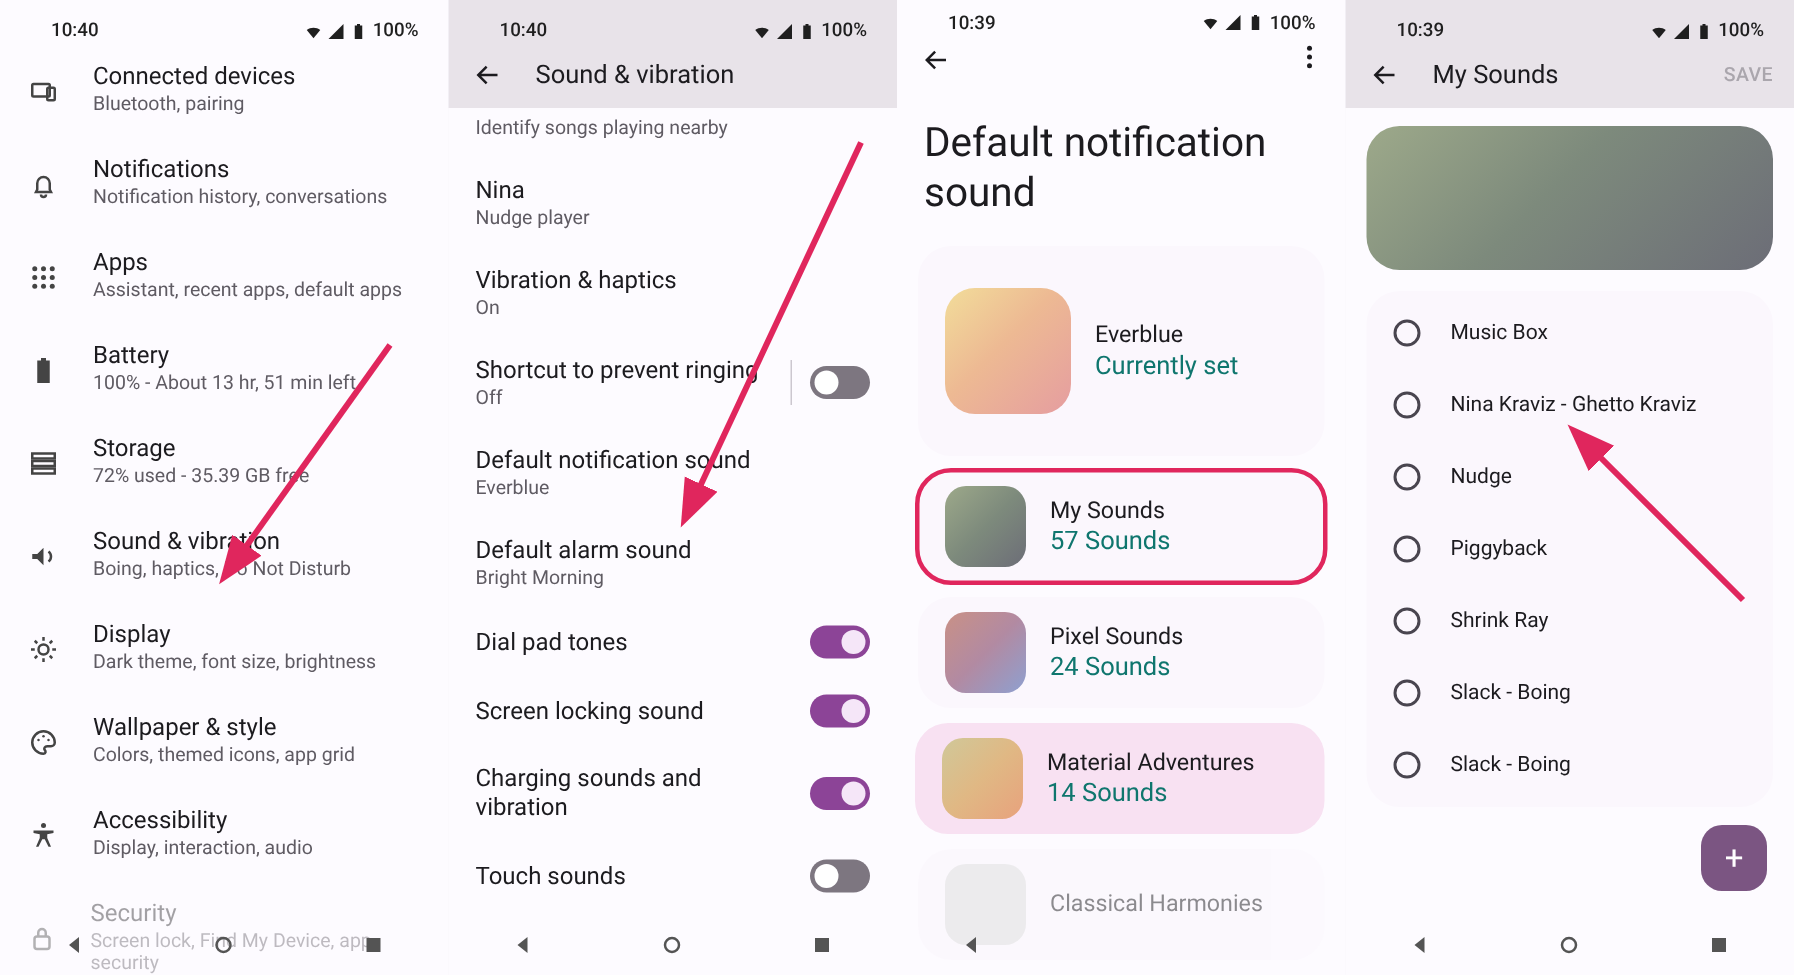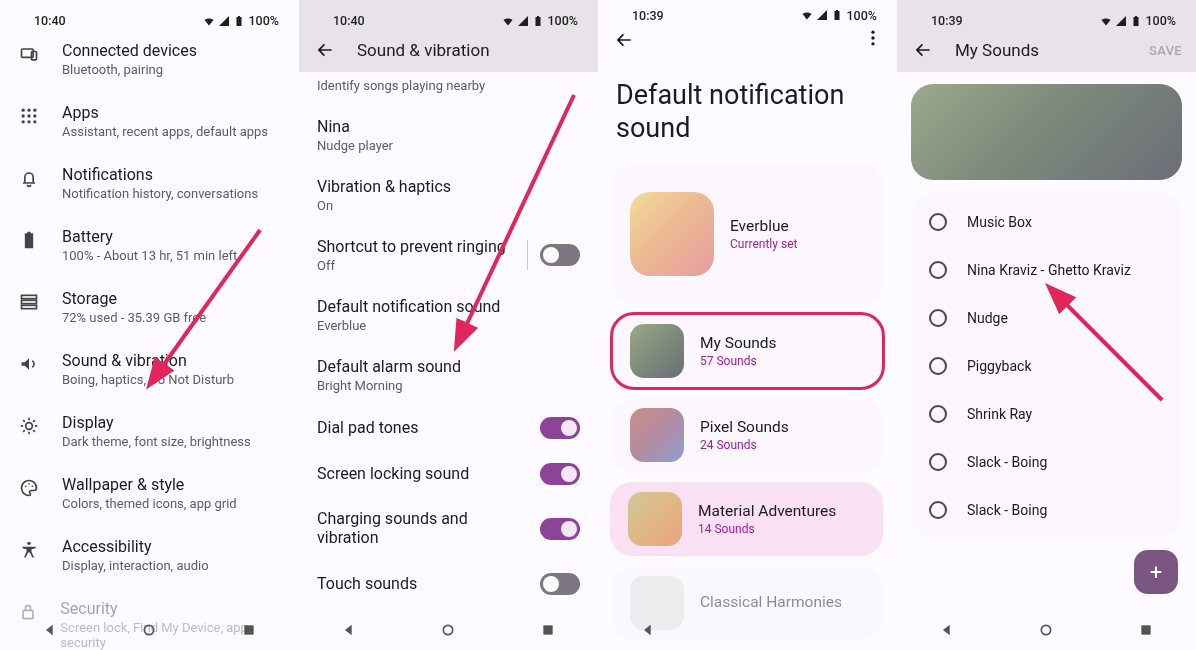--- a/index.html
+++ b/index.html
@@ -15,21 +15,21 @@
   
   .app-bar { height: 44px; display: flex; align-items: center; padding: 0 14px; gap: 20px; }
   .app-bar .back { width: 24px; height: 24px; display: flex; align-items: center; justify-content: center; }
   .app-bar .title { font-size: 17px; color: #1c1b1f; }
   .app-bar .spacer { flex: 1; }
   .app-bar .action { font-size: 13px; color: #aaa6ad; font-weight: 500; letter-spacing: .3px; }
   .greyblock { background: #e8e3e9; }
 
   
   .list { flex: 1; overflow: hidden; }
-  .row { display: flex; align-items: flex-start; padding: 13px 20px 13px 18px; gap: 22px; }
+  .row { display: flex; align-items: center; padding: 13px 20px 13px 18px; gap: 22px; }
   .row .icon { width: 22px; display: flex; justify-content: center; padding-top: 3px; color: #444; }
   .row .txt .t { font-size: 16px; color: #1c1b1f; margin-bottom: 2px; }
   .row .txt .s { font-size: 13px; color: #5f5b63; }
 
   
   .srow { padding: 12px 18px; display: flex; align-items: center; gap: 12px; }
   .srow .txt { flex: 1; }
   .srow .txt .t { font-size: 16px; color: #1c1b1f; margin-bottom: 2px; }
   .srow .txt .s { font-size: 13px; color: #5f5b63; }
   .switch { width: 40px; height: 22px; border-radius: 11px; position: relative; flex-shrink: 0; }
@@ -42,21 +42,21 @@
 
   
   .page-title { font-size: 27px; line-height: 1.25; padding: 22px 18px 18px; color: #1c1b1f; }
   .card { margin: 0 14px 10px; border-radius: 22px; display: flex; align-items: center; padding: 16px 18px; gap: 16px; }
   .card.white { background: #fbf7fd; }
   .card.pink { background: #f8e1f2; margin-left: 12px; }
   .card.highlight { position: relative; }
   .card.highlight::after { content:""; position:absolute; inset:-2px; border: 3px solid #e0265d; border-radius: 24px; pointer-events:none; }
   .thumb { width: 68px; height: 68px; border-radius: 16px; flex-shrink: 0; }
   .card .txt .t { font-size: 15.5px; color: #1c1b1f; margin-bottom: 2px; }
-  .card .txt .s { font-size: 12px; color: #a21caf; }
+  .card .txt .s { font-size: 17px; color: #0f766e; }
 
   
   .header4 { margin: 12px 14px 14px; height: 96px; border-radius: 22px; background: linear-gradient(135deg,#9da98a 0%,#7d8a7c 45%,#6c6d77 100%); }
   .radio-list { margin: 0 14px 10px; background: #fbf7fd; border-radius: 22px; padding: 4px 0; }
   .radio-row { display: flex; align-items: center; padding: 15px 18px; gap: 20px; }
   .radio { width: 18px; height: 18px; border-radius: 50%; border: 2px solid #49454f; flex-shrink: 0; }
   .radio-row .label { font-size: 14px; color: #1c1b1f; }
   .fab { position: absolute; right: 18px; bottom: 56px; width: 44px; height: 44px; border-radius: 14px; background: #7b5582; display: flex; align-items: center; justify-content: center; color: #fff; font-size: 22px; }
 
   
@@ -97,20 +97,31 @@
     <div class="row">
       <span class="icon">
           <svg width="20" height="20" viewBox="0 0 24 24">
             <rect x="3" y="6" width="14" height="10" rx="1" fill="none" stroke="#444" stroke-width="2"></rect>
             <rect x="15" y="9" width="6" height="10" rx="1" fill="none" stroke="#444" stroke-width="2"></rect>
           </svg>
         </span>
       <div class="txt">
           <div class="t">Connected devices</div>
           <div class="s">Bluetooth, pairing</div>
+        </div>
+    </div>
+    <div class="row">
+      <span class="icon">
+          <svg width="20" height="20" viewBox="0 0 24 24">
+            <path fill="none" stroke="#444" stroke-width="2" d="M6 18h12l-1-2v-5a5 5 0 10-10 0v5l-1 2zM10 20a2 2 0 004 0"></path>
+          </svg>
+        </span>
+      <div class="txt">
+          <div class="t">Notifications</div>
+          <div class="s">Notification history, conversations</div>
         </div>
     </div>
     <div class="row">
       <span class="icon">
           <svg width="20" height="20" viewBox="0 0 24 24">
             <g fill="#444">
               <circle cx="5" cy="5" r="2"></circle>
               <circle cx="12" cy="5" r="2"></circle>
               <circle cx="19" cy="5" r="2"></circle>
               <circle cx="5" cy="12" r="2"></circle>
@@ -123,31 +134,20 @@
           </svg>
         </span>
       <div class="txt">
           <div class="t">Apps</div>
           <div class="s">Assistant, recent apps, default apps</div>
         </div>
     </div>
     <div class="row">
       <span class="icon">
           <svg width="20" height="20" viewBox="0 0 24 24">
-            <path fill="none" stroke="#444" stroke-width="2" d="M6 18h12l-1-2v-5a5 5 0 10-10 0v5l-1 2zM10 20a2 2 0 004 0"></path>
-          </svg>
-        </span>
-      <div class="txt">
-          <div class="t">Notifications</div>
-          <div class="s">Notification history, conversations</div>
-        </div>
-    </div>
-    <div class="row">
-      <span class="icon">
-          <svg width="20" height="20" viewBox="0 0 24 24">
             <path fill="#444" d="M7 4h3V2h4v2h3v18H7z"></path>
           </svg>
         </span>
       <div class="txt">
           <div class="t">Battery</div>
           <div class="s">100% - About 13 hr, 51 min left</div>
         </div>
     </div>
     <div class="row">
       <span class="icon">

